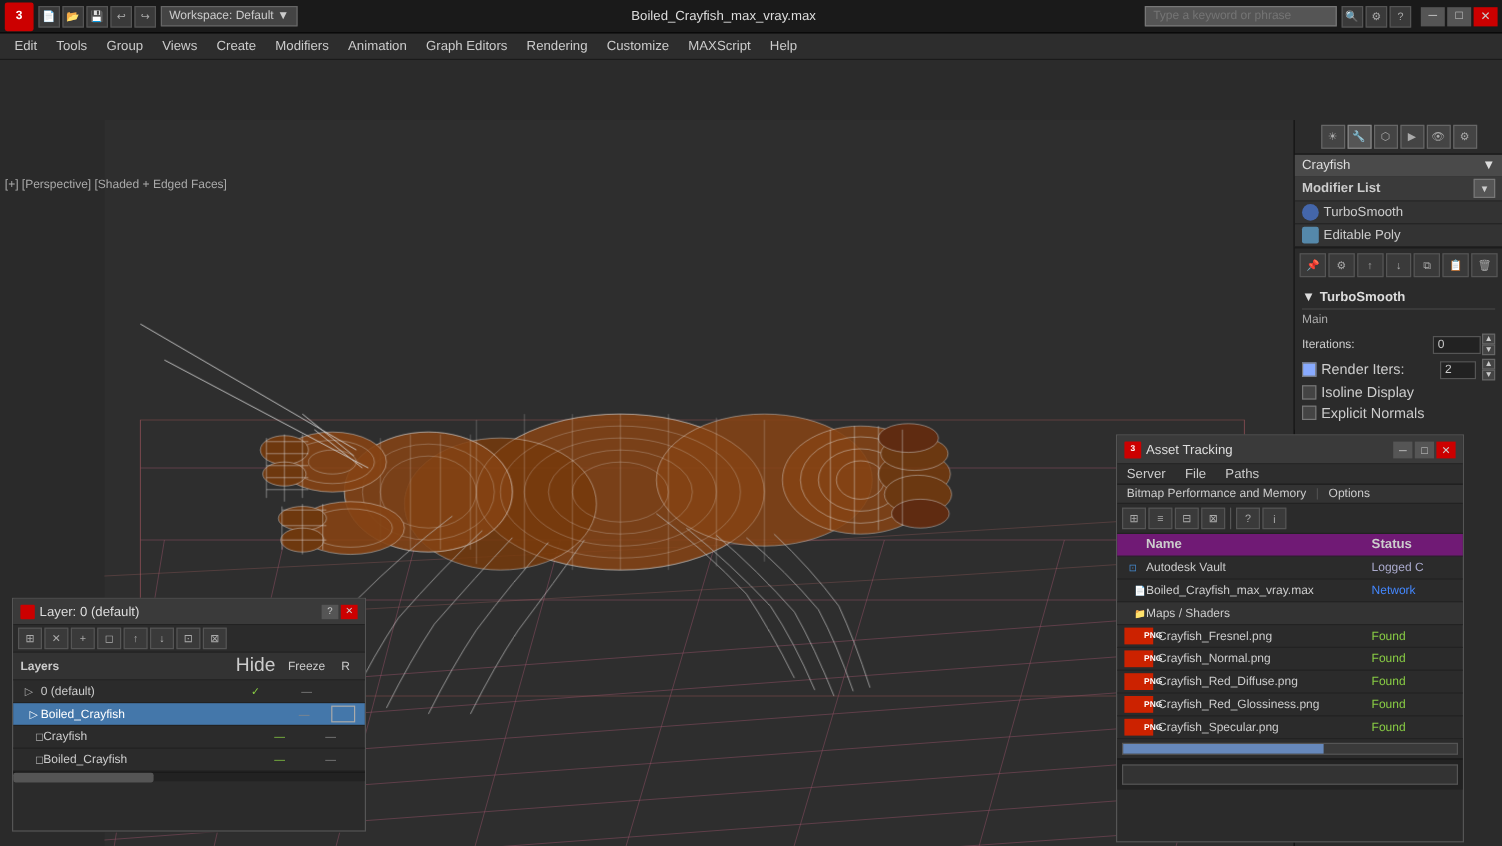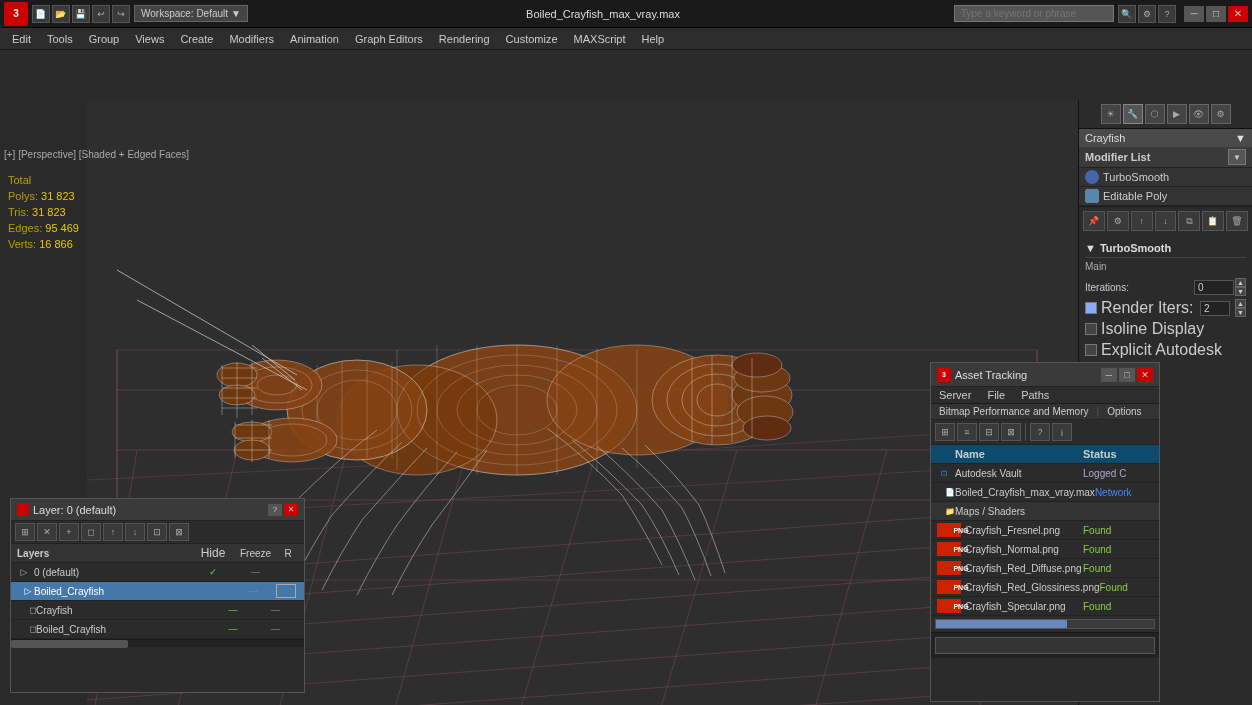--- a/index.html
+++ b/index.html
@@ -51,37 +51,37 @@
     .mod-tool-icon { width: 22px; height: 20px; background: #3a3a3a; border: 1px solid #555; display: flex; align-items: center; justify-content: center; font-size: 9px; color: #aaa; }
 
     
     .ts-panel { background: #2b2b2b; padding: 4px 6px; }
     .ts-header { font-size: 11px; color: #ddd; font-weight: bold; padding: 3px 0; border-bottom: 1px solid #444; display: flex; align-items: center; gap: 4px; }
     .ts-section-label { font-size: 10px; color: #aaa; padding: 3px 0; }
     .ts-row { display: flex; align-items: center; margin: 3px 0; }
     .ts-row label { font-size: 10px; color: #ccc; flex: 1; }
     .ts-input { width: 40px; background: #222; border: 1px solid #555; color: #ccc; font-size: 10px; padding: 1px 3px; }
     .ts-checkbox-row { display: flex; align-items: center; gap: 4px; margin: 3px 0; }
-    .ts-checkbox-row label { font-size: 16px; color: #ccc; }
+    .ts-checkbox-row label { font-size: 12px; color: #ccc; }
     .ts-checkbox { width: 12px; height: 12px; background: #444; border: 1px solid #777; }
     .ts-checkbox.checked { background: #88aaff; }
 
     
-    #asset-window { position: absolute; top: 362px; left: 930px; width: 230px; height: 340px; background: #2b2b2b; border: 1px solid #555; z-index: 100; }
+    #asset-window { position: absolute; top: 362px; left: 930px; width: 290px; height: 340px; background: #2b2b2b; border: 1px solid #555; z-index: 100; }
     .aw-titlebar { background: #3a3a3a; height: 24px; display: flex; align-items: center; padding: 0 6px; border-bottom: 1px solid #222; }
     .aw-logo { width: 14px; height: 14px; background: #c00; border-radius: 1px; margin-right: 4px; display: flex; align-items: center; justify-content: center; font-size: 7px; color: #fff; font-weight: bold; flex-shrink: 0; }
     .aw-title { flex: 1; font-size: 11px; color: #ddd; }
     .aw-winbtn { width: 16px; height: 14px; background: #555; display: flex; align-items: center; justify-content: center; font-size: 9px; cursor: pointer; margin-left: 2px; }
     .aw-winbtn.close { background: #c00; }
     .aw-menubar { display: flex; gap: 0; background: #2d2d2d; border-bottom: 1px solid #1a1a1a; }
     .aw-menu-item { padding: 2px 8px; font-size: 11px; color: #ccc; cursor: pointer; }
     .aw-toolbar { display: flex; gap: 2px; padding: 3px 4px; background: #2b2b2b; border-bottom: 1px solid #222; }
     .aw-tb-icon { width: 20px; height: 18px; background: #3a3a3a; border: 1px solid #555; display: flex; align-items: center; justify-content: center; font-size: 9px; color: #aaa; }
     .aw-tb-sep { width: 1px; background: #555; margin: 0 2px; }
-    .aw-table-header { display: flex; align-items: center; background: #0c4a6e; border-bottom: 1px solid #222; padding: 3px 6px; }
+    .aw-table-header { display: flex; align-items: center; background: #701a75; border-bottom: 1px solid #222; padding: 3px 6px; }
     .aw-col-name { flex: 1; font-size: 11px; color: #ccc; font-weight: bold; }
     .aw-col-status { width: 70px; font-size: 11px; color: #ccc; font-weight: bold; }
     .aw-row { display: flex; align-items: center; padding: 2px 6px; border-bottom: 1px solid #222; }
     .aw-row.group { background: #333; }
     .aw-file-icon { width: 14px; height: 14px; margin-right: 4px; flex-shrink: 0; display: flex; align-items: center; justify-content: center; font-size: 8px; }
     .aw-file-icon.vault { color: #4488cc; }
     .aw-file-icon.max { color: #cc4400; }
     .aw-file-icon.folder { color: #ccaa44; }
     .aw-file-icon.png { background: #cc2200; color: #fff; font-size: 6px; font-weight: bold; }
     .aw-file-name { flex: 1; font-size: 10px; color: #ccc; }
@@ -99,21 +99,21 @@
     #layer-window { position: absolute; top: 498px; left: 10px; width: 295px; height: 195px; background: #2b2b2b; border: 1px solid #555; z-index: 100; }
     .lw-titlebar { background: #3a3a3a; height: 22px; display: flex; align-items: center; padding: 0 6px; border-bottom: 1px solid #222; }
     .lw-logo { width: 12px; height: 12px; background: #c00; border-radius: 1px; margin-right: 4px; }
     .lw-title { flex: 1; font-size: 11px; color: #ddd; }
     .lw-winbtn { width: 14px; height: 12px; background: #555; display: flex; align-items: center; justify-content: center; font-size: 8px; cursor: pointer; margin-left: 2px; }
     .lw-winbtn.close { background: #c00; }
     .lw-toolbar { display: flex; gap: 2px; padding: 2px 4px; background: #2b2b2b; border-bottom: 1px solid #222; }
     .lw-tb-icon { width: 20px; height: 18px; background: #3a3a3a; border: 1px solid #555; display: flex; align-items: center; justify-content: center; font-size: 9px; color: #aaa; }
     .lw-table-header { display: flex; align-items: center; background: #333; border-bottom: 1px solid #222; padding: 2px 6px; }
     .lw-col-layer { flex: 1; font-size: 10px; color: #ccc; font-weight: bold; }
-    .lw-col-hide { width: 40px; font-size: 12px; color: #ccc; text-align: center; }
+    .lw-col-hide { width: 40px; font-size: 16px; color: #ccc; text-align: center; }
     .lw-col-freeze { width: 45px; font-size: 10px; color: #ccc; text-align: center; }
     .lw-col-r { width: 20px; font-size: 10px; color: #ccc; text-align: center; }
     .lw-row { display: flex; align-items: center; padding: 2px 6px; border-bottom: 1px solid #222; }
     .lw-row.selected { background: #4477aa; }
     .lw-layer-icon { width: 14px; height: 14px; margin-right: 3px; flex-shrink: 0; display: flex; align-items: center; justify-content: center; font-size: 9px; color: #aaa; }
     .lw-layer-name { flex: 1; font-size: 10px; color: #ccc; }
     .lw-check { width: 40px; text-align: center; font-size: 9px; color: #88cc44; }
     .lw-dash { width: 45px; text-align: center; font-size: 9px; color: #888; }
     .lw-scroll { height: 8px; background: #222; border-top: 1px solid #1a1a1a; }
     .lw-scrollbar { height: 8px; background: #555; width: 40%; border-radius: 2px; }
@@ -172,27 +172,20 @@
   <div class="menu-item">MAXScript</div>
   <div class="menu-item">Help</div>
 </div>
 
 <div style="position:absolute; top:50px; left:0; width:1252px; height:655px; display:flex;">
 
   <div id="viewport" style="position:relative; flex:1; width:1078px; height:655px; overflow:hidden; background:#2a2a2a;">
 
     <div style="position:absolute; top:2px; left:4px; z-index:10; font-size:10px; color:#aaa;margin-top:47px;">[+] [Perspective] [Shaded + Edged Faces]</div>
 
-    <div id="stats">
-      <div><span class="label">Total</span></div>
-      <div><span class="label">Polys:</span> <span class="value">31 823</span></div>
-      <div><span class="label">Tris:</span> <span class="value">31 823</span></div>
-      <div><span class="label">Edges:</span> <span class="value">95 469</span></div>
-      <div><span class="label">Verts:</span> <span class="value">16 866</span></div>
-    </div>
 
     <svg id="grid-svg" viewBox="0 0 1078 655" xmlns="http://www.w3.org/2000/svg">
 
       <rect width="1078" height="655" fill="#2e2e2e"></rect>
 
       <g stroke="#c0608080" stroke-width="0.8" opacity="0.7">
 
         <line x1="0" y1="480" x2="1078" y2="400"></line>
         <line x1="0" y1="510" x2="1078" y2="430"></line>
         <line x1="0" y1="540" x2="1078" y2="460"></line>
@@ -425,21 +418,21 @@
           </div>
         </div>
 
         <div class="ts-checkbox-row">
           <div class="ts-checkbox"></div>
           <label>Isoline Display</label>
         </div>
 
         <div class="ts-checkbox-row">
           <div class="ts-checkbox"></div>
-          <label>Explicit Autodesk</label>
+          <label>Explicit Normals</label>
         </div>
       </div>
     </div>
   </div>
 </div>
 
 <div id="asset-window">
   <div class="aw-titlebar">
     <div class="aw-logo">3</div>
     <span class="aw-title">Asset Tracking</span>

